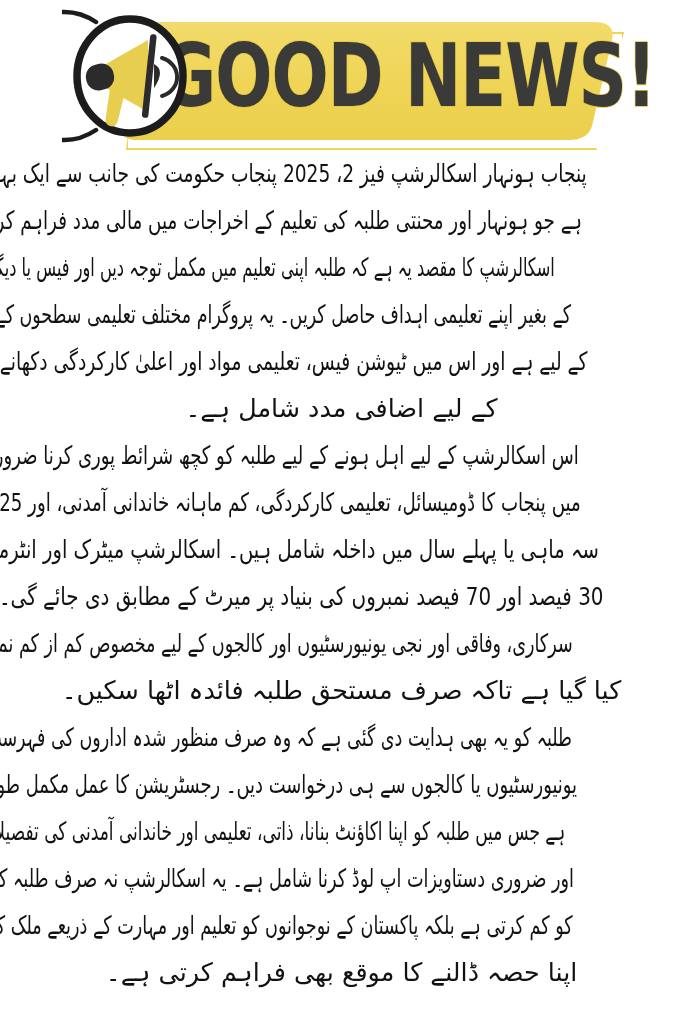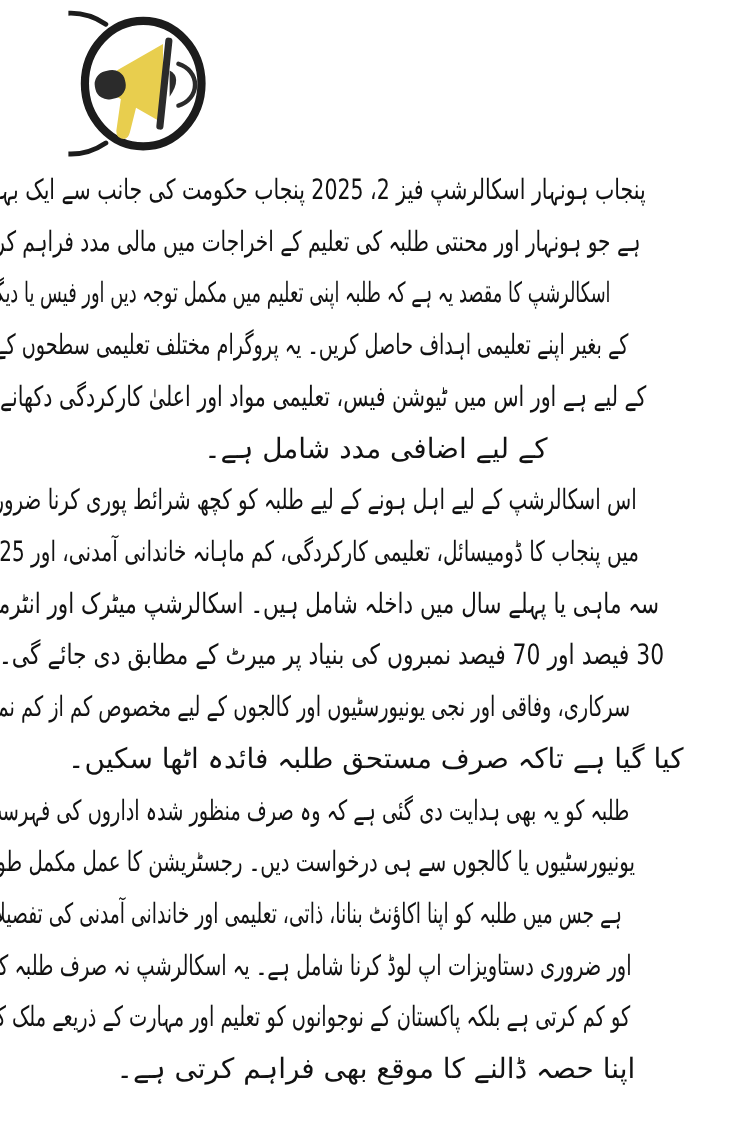--- a/index.html
+++ b/index.html
@@ -105,20 +105,51 @@
     letter-spacing: -0.2px;
     transform-origin: center center;
   }
   .line.center { text-align: center; }
 </style>
 </head>
 <body>
 
 <div class="header">
 
+  <div class="banner-wrap">
+
+    <div class="banner-outline-inner"></div>
+
+    <div class="banner-shape">
+      <svg width="498" height="118" viewBox="0 0 498 118" xmlns="http://www.w3.org/2000/svg">
+        <defs>
+          <linearGradient id="bannerGrad" x1="0" y1="0" x2="0" y2="1">
+            <stop offset="0%" stop-color="#F2DB6B"></stop>
+            <stop offset="55%" stop-color="#EFD455"></stop>
+            <stop offset="100%" stop-color="#EBCE4C"></stop>
+          </linearGradient>
+        </defs>
+        <path d="M 22,14
+                 Q 24,0 44,0
+                 L 476,0
+                 Q 498,0 494,18
+                 L 474,104
+                 Q 470,118 450,118
+                 L 20,118
+                 Q 0,118 3,102
+                 Z" fill="url(#bannerGrad)"></path>
+      </svg>
+    </div>
+
+    <div class="banner-title">
+      <svg width="430" height="92" viewBox="0 0 430 92">
+        <text x="215" y="70" text-anchor="middle" font-family="'DejaVu Sans','Liberation Sans',sans-serif" font-size="66" font-weight="bold" letter-spacing="-1" transform="scale(1.02,1.32) translate(0,-16)" fill="#3A3A38" stroke="#E2C63F" stroke-width="1.2" paint-order="stroke fill">GOOD NEWS!</text>
+      </svg>
+    </div>
+  </div>
 
   <div class="megaphone">
     <svg width="132" height="136" viewBox="0 0 132 136" xmlns="http://www.w3.org/2000/svg">
 
       <path d="M 34,14 A 60 64 0 1 0 34,122" fill="none" stroke="#1C1C1C" stroke-width="4.5" stroke-linecap="round"></path>
 
       <ellipse cx="68" cy="68" rx="53" ry="57" fill="#ffffff" stroke="#1C1C1C" stroke-width="7.5"></ellipse>
 
       <path d="M 44,56 L 86,32 L 86,104 L 44,80 Z" fill="#E8CE4E"></path>
 

